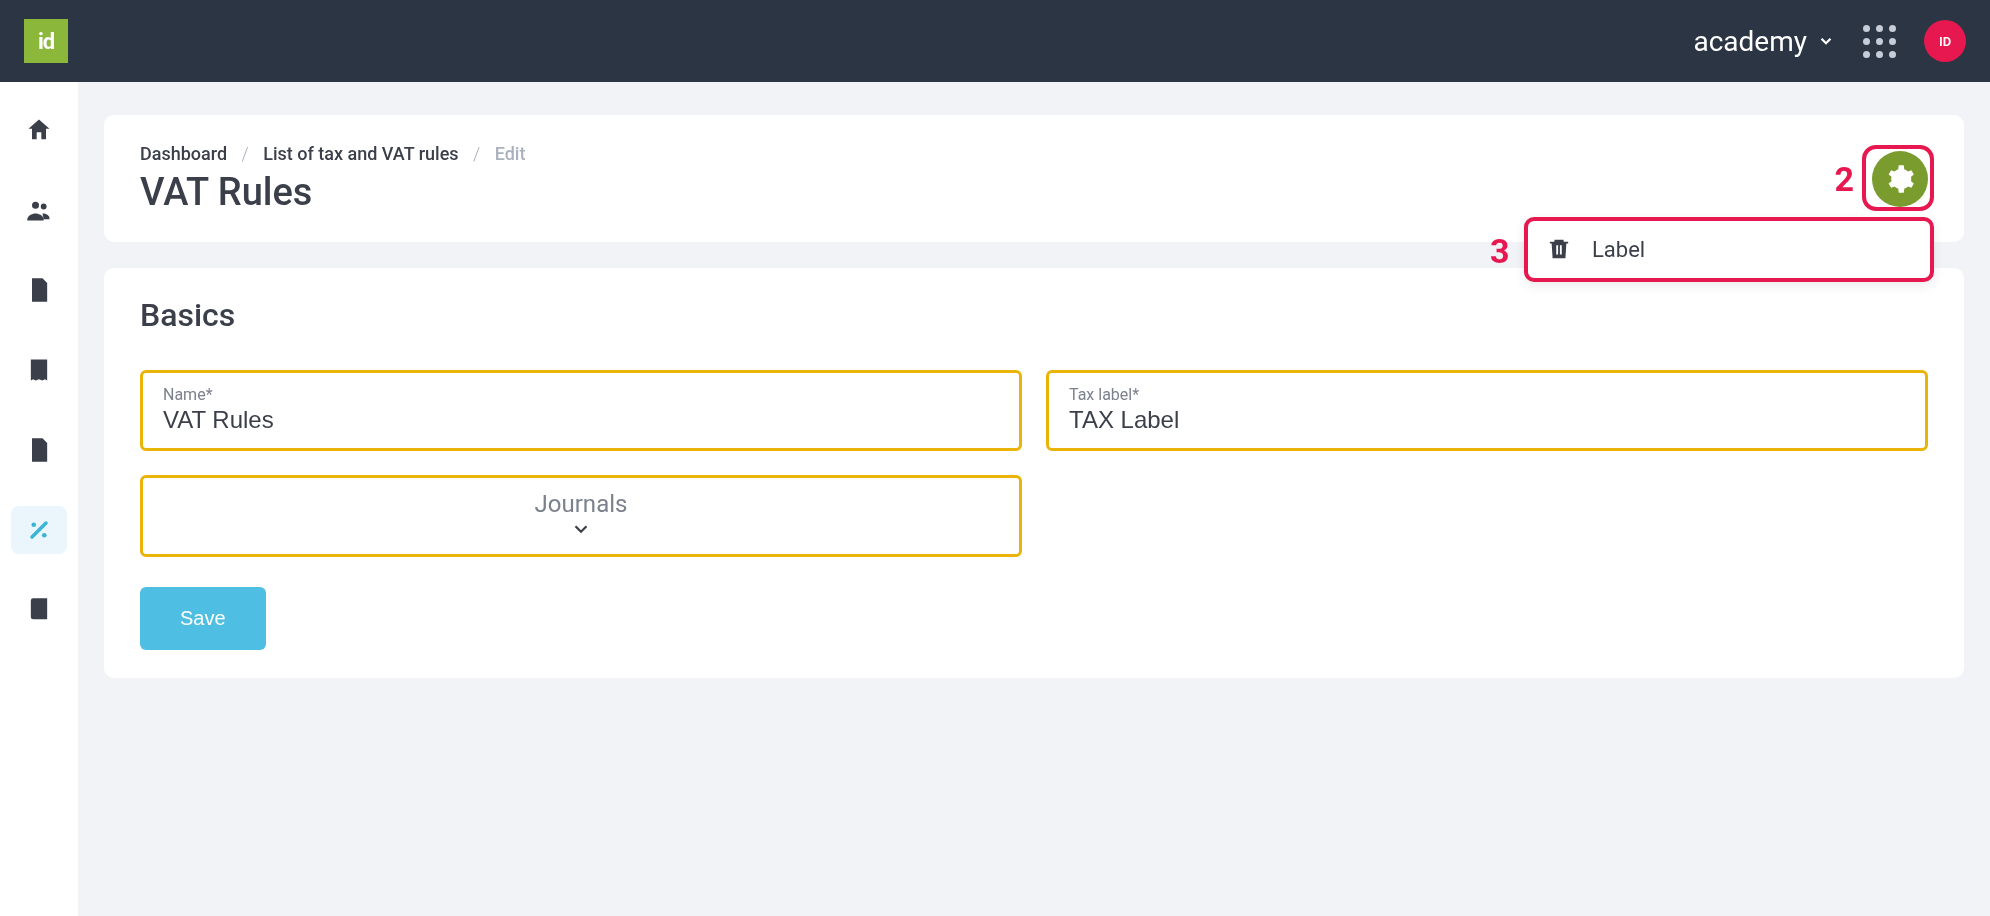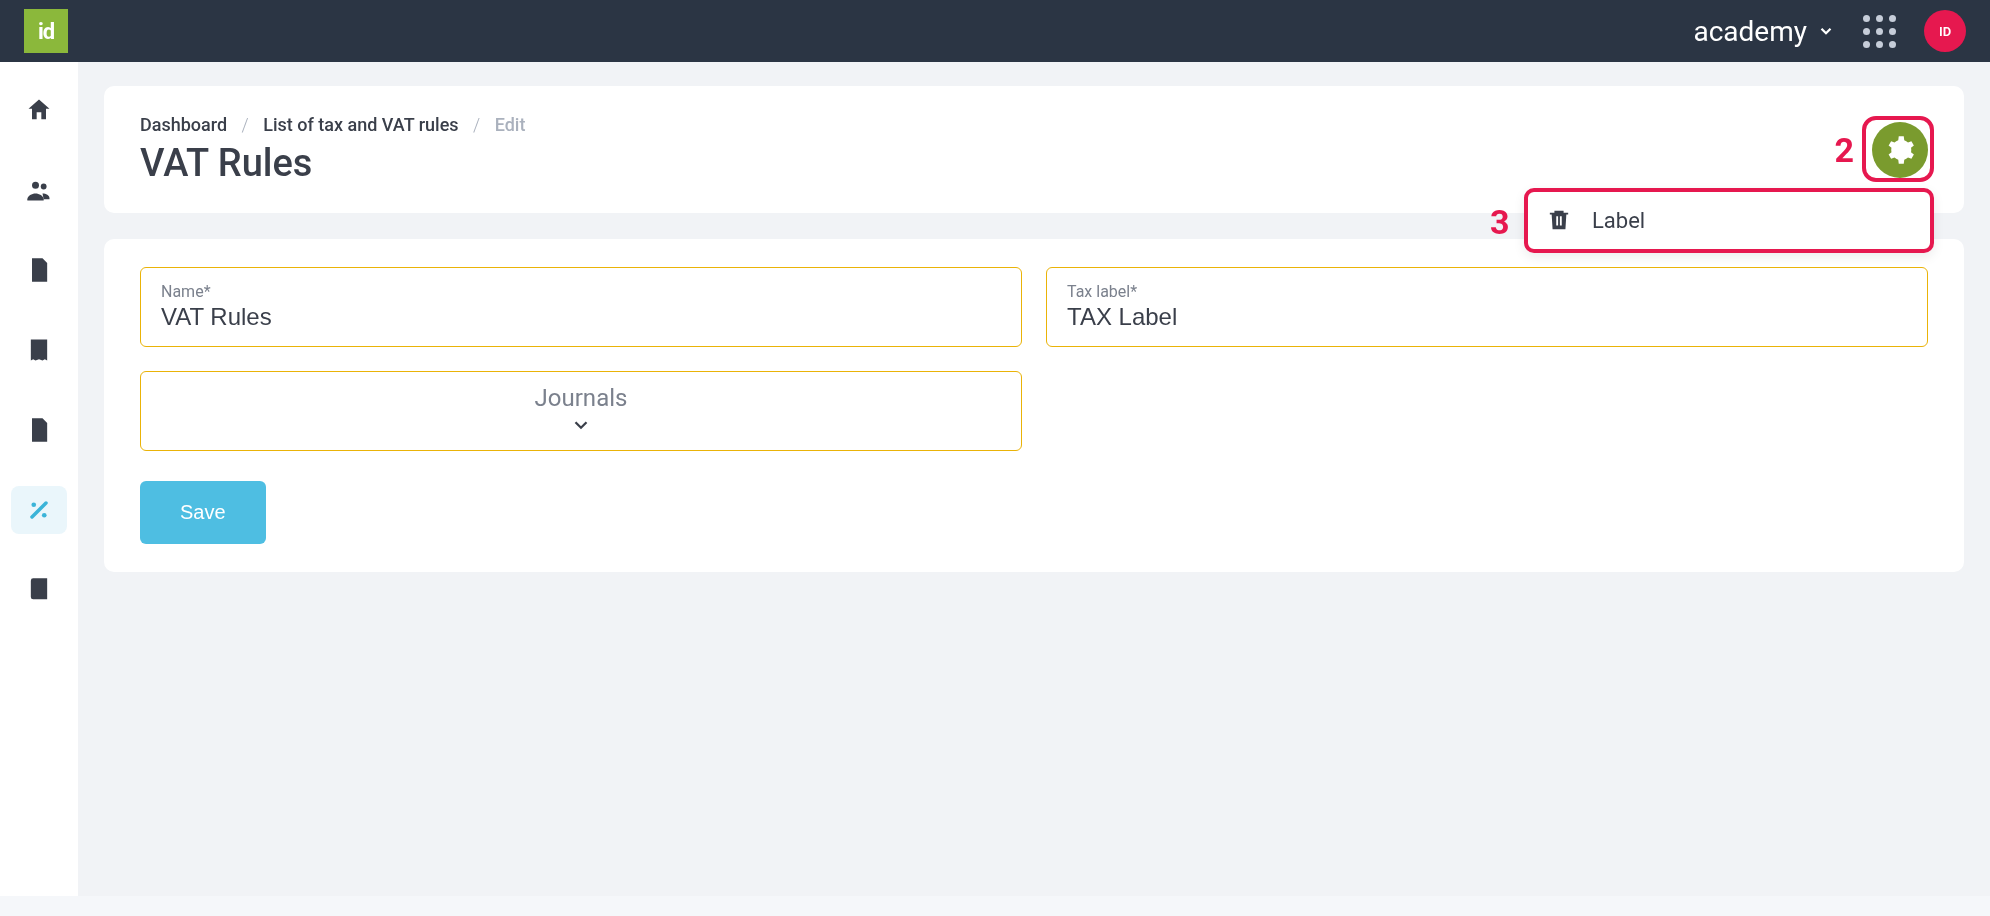--- a/index.html
+++ b/index.html
@@ -4,21 +4,21 @@
   <style>
     * { box-sizing: border-box; margin: 0; padding: 0; }
     body {
       font-family: -apple-system, BlinkMacSystemFont, 'Segoe UI', Roboto, Helvetica, Arial, sans-serif;
       background: #f5f7fa;
       color: #3a3f4a;
     }
     
     .topbar {
       background: #2b3544;
-      height: 62px;
+      height: 82px;
       display: flex;
       align-items: center;
       padding: 0 24px;
       justify-content: space-between;
     }
     .logo-box {
       width: 44px;
       height: 44px;
       background: #8bb83b;
       display: flex;
@@ -96,20 +96,21 @@
       background: #fff;
       border-radius: 10px;
       padding: 28px 36px;
       position: relative;
     }
     .header-card {
       display: flex;
       align-items: center;
       justify-content: space-between;
       margin-bottom: 26px;
+      margin-top: 9px;
     }
     .breadcrumb {
       font-size: 18px;
       color: #3a3f4a;
       font-weight: 500;
       margin-bottom: 6px;
     }
     .breadcrumb .sep { color: #aab1bd; margin: 0 10px; font-weight: 300; }
     .breadcrumb .muted { color: #aab1bd; }
     .page-title {
@@ -178,21 +179,21 @@
       font-weight: 500;
       margin-bottom: 36px;
     }
     .grid {
       display: grid;
       grid-template-columns: 1fr 1fr;
       gap: 24px;
       margin-bottom: 30px;
     }
     .field {
-      border: 1px solid #eab308;
+      border: 3px solid #eab308;
       border-radius: 6px;
       padding: 12px 20px 14px;
       position: relative;
       min-height: 80px;
       display: flex;
       flex-direction: column;
       justify-content: center;
     }
     .field-label {
       font-size: 16px;
@@ -324,20 +325,21 @@
           <span class="anno-3">3</span>
           <svg viewBox="0 0 24 24" fill="#3a3f4a">
               <path d="M7 4V2h10v2h5v2h-2l-1 16H5L4 6H2V4h5zm2 4v10h2V8H9zm4 0v10h2V8h-2z"></path>
             </svg>
           <span class="dropdown-label">Label</span>
         </div>
       </div>
     </div>
 
     <div class="card">
+      <h2 class="section-title">Basics</h2>
 
       <div class="grid">
         <div class="field">
           <div class="field-label">Name*</div>
           <input class="field-value" type="text" value="VAT Rules" style="">
         </div>
         <div class="field">
           <div class="field-label">Tax label*</div>
           <input class="field-value" type="text" value="TAX Label" style="">
         </div>

